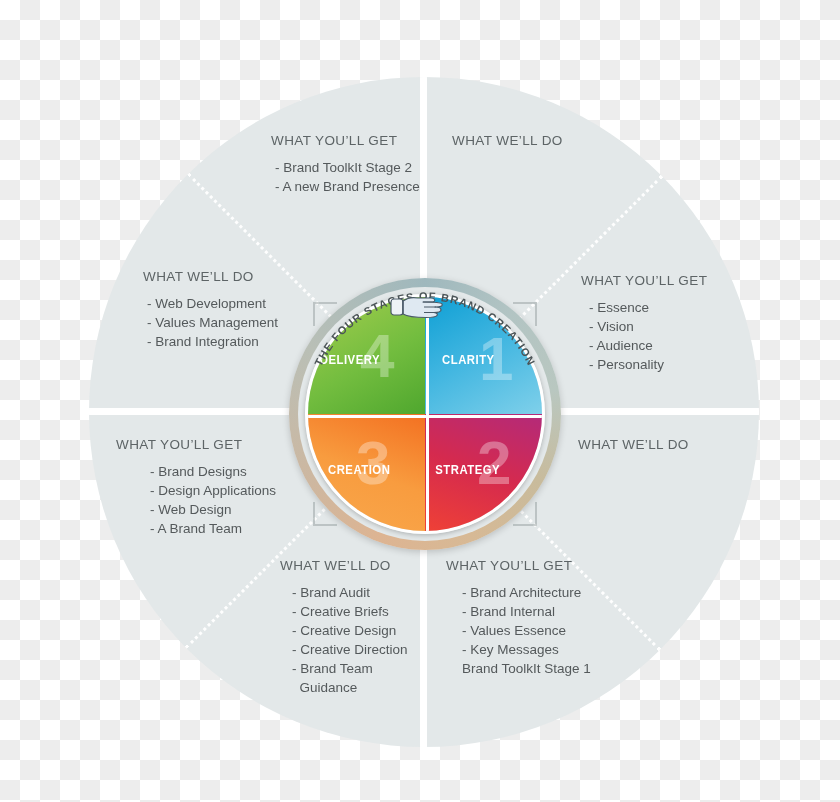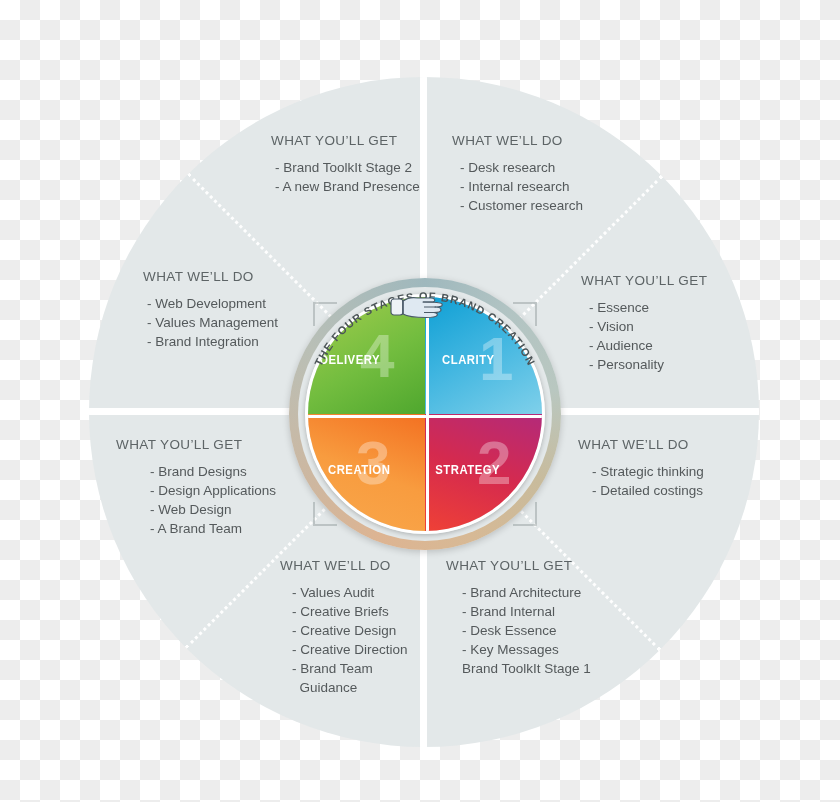--- a/index.html
+++ b/index.html
@@ -147,25 +147,20 @@
   <div class="block b-tl">
     <div class="hd">WHAT YOU’LL GET</div>
     <ul>
       <li>- Brand ToolkIt Stage 2</li>
       <li>- A new Brand Presence</li>
     </ul>
   </div>
 
   <div class="block b-tr">
     <div class="hd">WHAT WE’LL DO</div>
-    <ul>
-      <li>- Desk research</li>
-      <li>- Internal research</li>
-      <li>- Customer research</li>
-    </ul>
   </div>
 
   <div class="block b-ml">
     <div class="hd">WHAT WE’LL DO</div>
     <ul>
       <li>- Web Development</li>
       <li>- Values Management</li>
       <li>- Brand Integration</li>
     </ul>
   </div>
@@ -185,44 +180,40 @@
     <ul>
       <li>- Brand Designs</li>
       <li>- Design Applications</li>
       <li>- Web Design</li>
       <li>- A Brand Team</li>
     </ul>
   </div>
 
   <div class="block b-br">
     <div class="hd">WHAT WE’LL DO</div>
-    <ul>
-      <li>- Strategic thinking</li>
-      <li>- Detailed costings</li>
-    </ul>
   </div>
 
   <div class="block b-bbl">
     <div class="hd">WHAT WE’LL DO</div>
     <ul>
-      <li>- Values Audit</li>
+      <li>- Brand Audit</li>
       <li>- Creative Briefs</li>
       <li>- Creative Design</li>
       <li>- Creative Direction</li>
       <li>- Brand Team</li>
       <li>&nbsp; Guidance</li>
     </ul>
   </div>
 
   <div class="block b-bbr">
     <div class="hd">WHAT YOU’LL GET</div>
     <ul>
       <li>- Brand Architecture</li>
       <li>- Brand Internal</li>
-      <li>- Desk Essence</li>
+      <li>- Values Essence</li>
       <li>- Key Messages</li>
       <li>Brand ToolkIt Stage 1</li>
     </ul>
   </div>
 
   <div class="wheel">
     <div class="ring"></div>
     <div class="ringmask"></div>
 
     <div class="brk brk-tl"></div>

